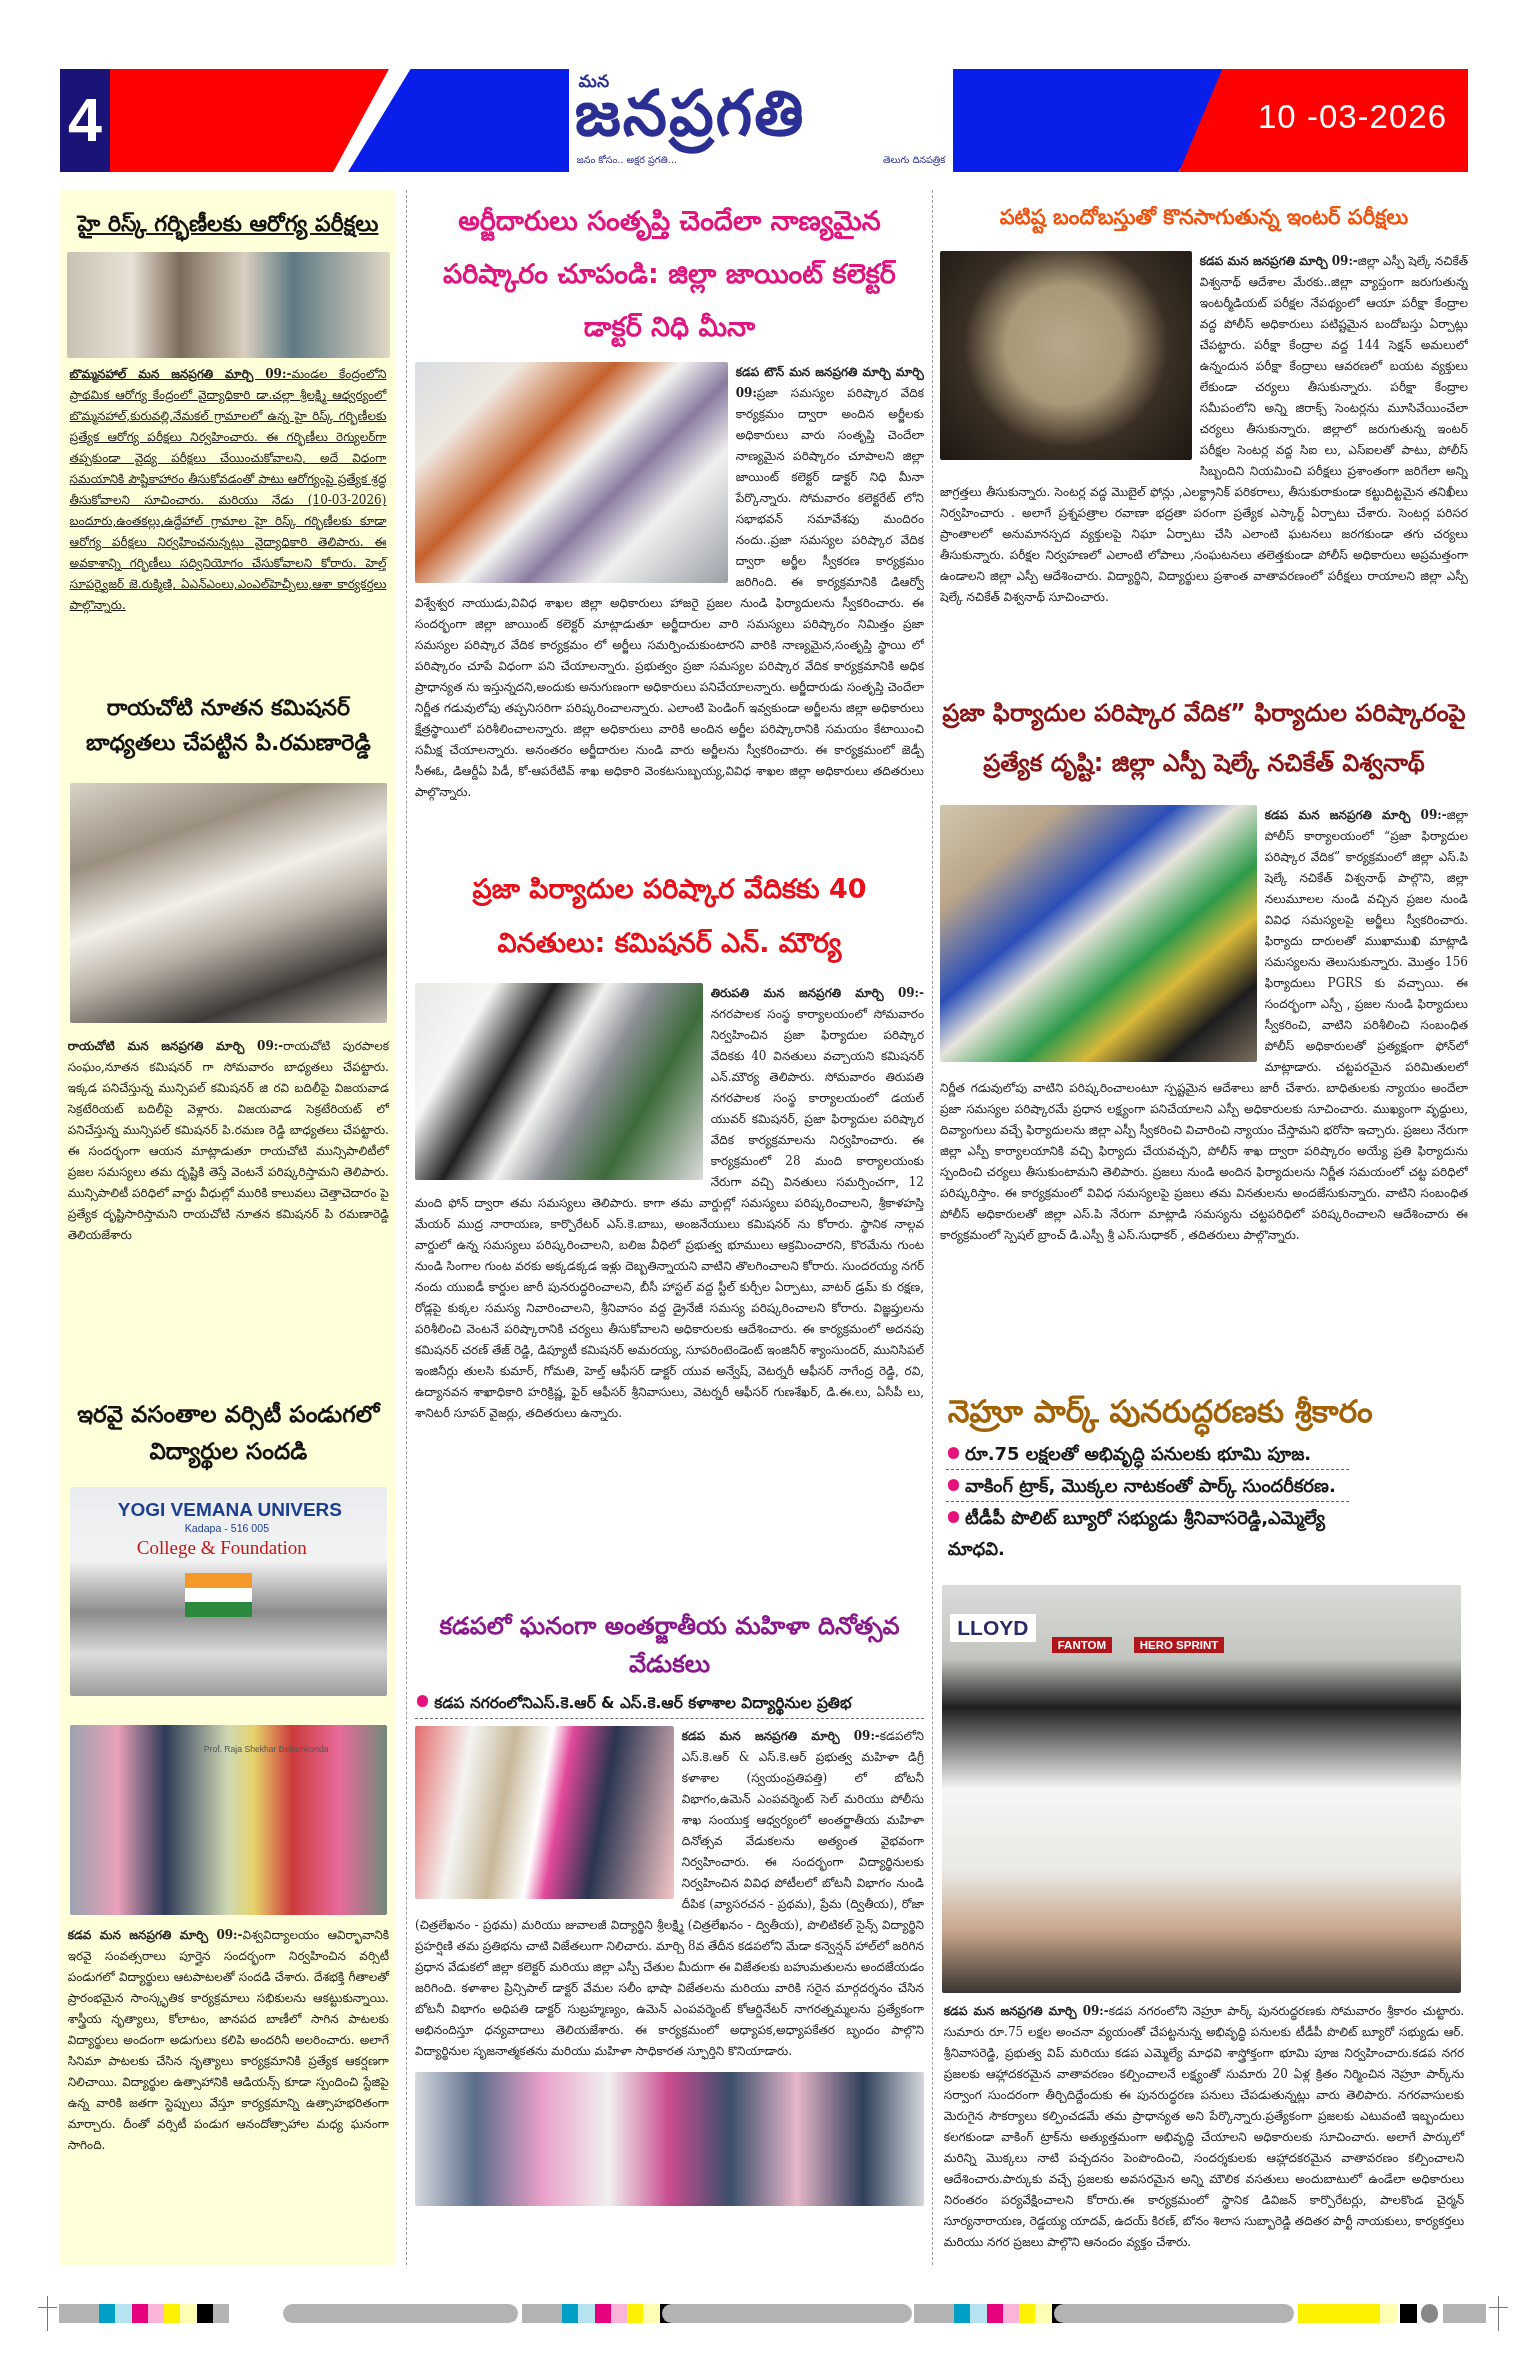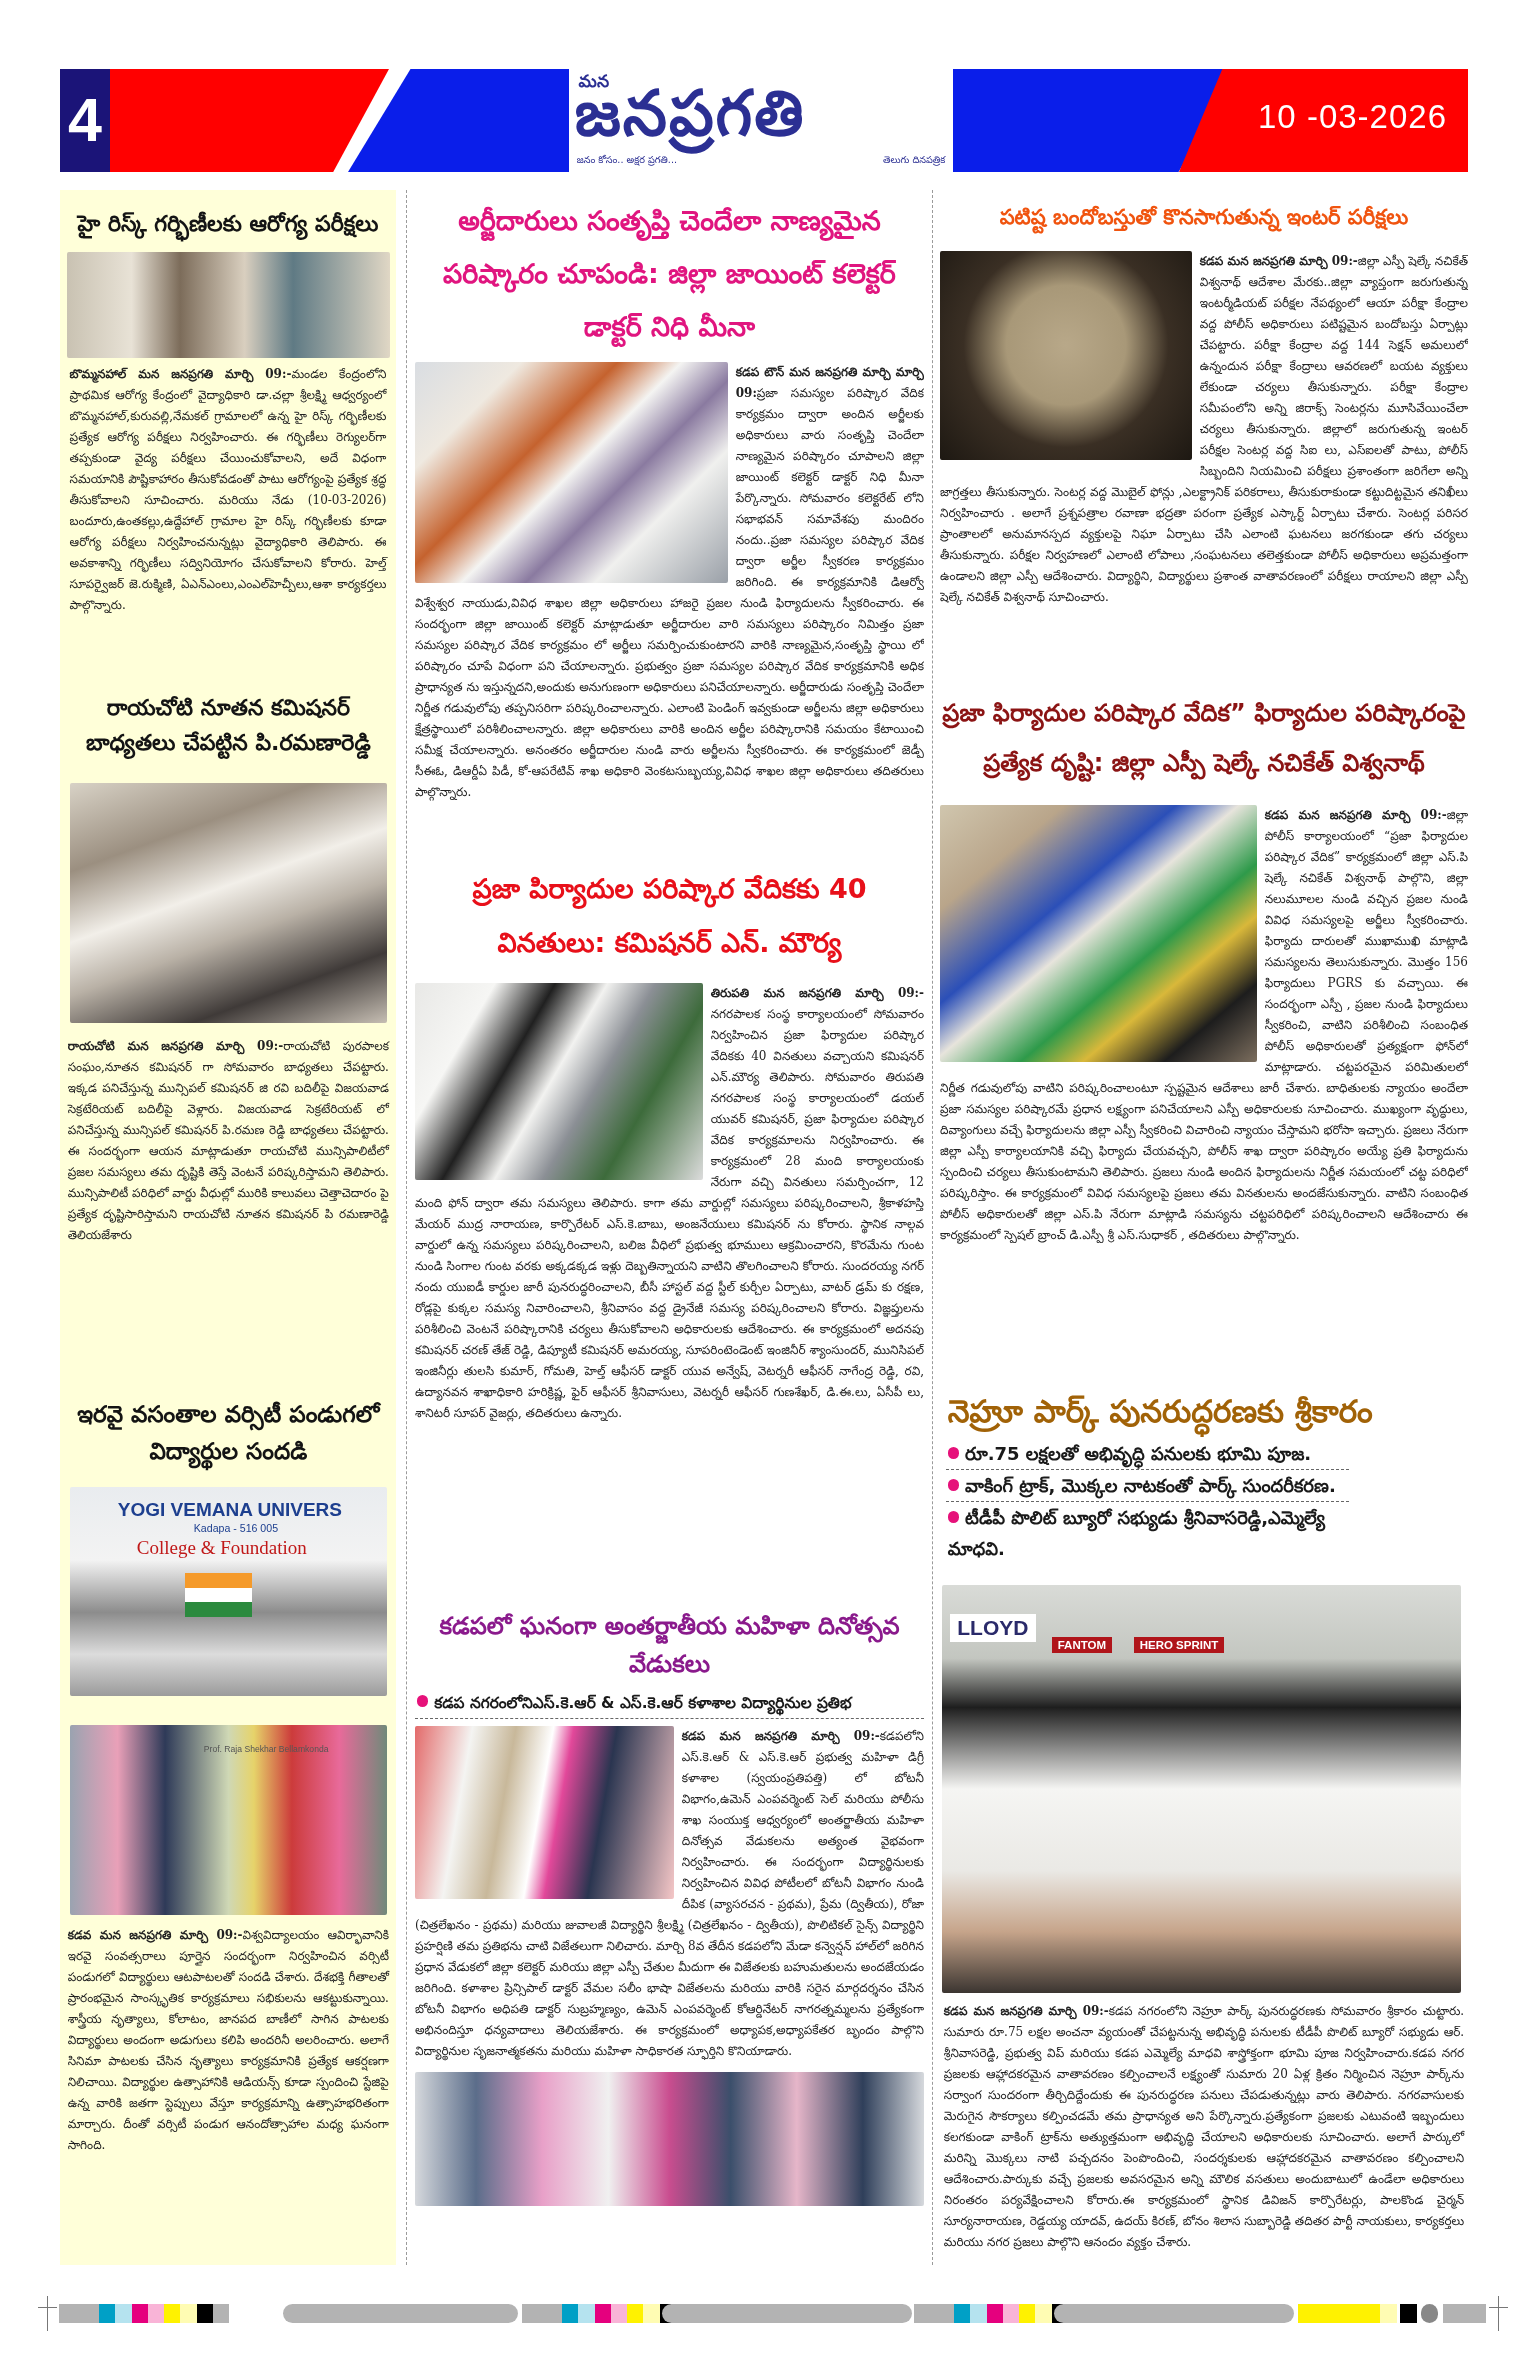--- a/index.html
+++ b/index.html
@@ -17,21 +17,21 @@
   .mh-red-right { position: absolute; left: 1119px; top: 0; width: 289px; height: 103px; background: #ff0000;
                   clip-path: polygon(15% 0, 100% 0, 100% 100%, 0 100%); }
   .mh-logo-box { position: absolute; left: 509px; top: 0; width: 384px; height: 103px; background: #ffffff; }
   .mh-logo-small { position: absolute; left: 9.6px; top: 1.9px; font-size: 17.3px; color: #2b2f93; font-weight: bold; }
   .mh-logo-main { position: absolute; left: 5.8px; top: 7.7px; width: 373px; text-align: left; font-size: 63px; font-weight: bold; color: #2b2f93; letter-spacing: 1.9px; }
   .mh-tag-left { position: absolute; left: 7.7px; top: 85px; font-size: 9.6px; color: #2b2f93; }
   .mh-tag-right { position: absolute; right: 7.7px; top: 85px; font-size: 9.6px; color: #2b2f93; }
   .mh-date { position: absolute; right: 21px; top: 29px; color: #ffffff; font-family: "Liberation Sans", sans-serif; font-size: 33px; letter-spacing: 1px; }
 
   
-  .col-left { position: absolute; left: 60px; top: 190px; width: 336px; height: 2075px; background: #ffffd9; }
+  .col-left { position: absolute; left: 60px; top: 190px; width: 336px; height: 2075px; background: #ffffd9; text-decoration: underline; }
   .col-mid  { position: absolute; left: 415px; top: 190px; width: 509px; height: 2075px; }
   .col-right{ position: absolute; left: 940px; top: 190px; width: 528px; height: 2075px; }
 
   .sep-dotted { position: absolute; top: 190px; width: 0; height: 2075px; border-left: 1px dashed #9a9a9a; }
 
   .headline { font-weight: bold; text-align: center; line-height: 1.35; }
   .hl-black { color: #141414; }
   .body-text { font-family: "DejaVu Serif", serif; font-size: 12px; line-height: 21px; text-align: justify; color: #222; }
   .dateline { font-weight: bold; }
 
@@ -86,21 +86,21 @@
     <div class="photo" style="width:317px; height:240px; margin:23px auto 13.4px auto; background:linear-gradient(160deg,#d8d2c6 0%,#9b8f80 25%,#f2efe9 45%,#b9b1a6 60%,#3f3a38 80%,#c6beb3 100%);"></div>
     <div class="body-text" style="padding:0 1.9px;">
       <span class="dateline">రాయచోటి మన జనప్రగతి మార్చి 09:-</span><span>రాయచోటి పురపాలక సంఘం,నూతన కమిషనర్ గా సోమవారం బాధ్యతలు చేపట్టారు. ఇక్కడ పనిచేస్తున్న మున్సిపల్ కమిషనర్ జి రవి బదిలీపై విజయవాడ సెక్రటేరియట్ బదిలీపై వెళ్లారు. విజయవాడ సెక్రటేరియట్ లో పనిచేస్తున్న మున్సిపల్ కమిషనర్ పి.రమణ రెడ్డి బాధ్యతలు చేపట్టారు. ఈ సందర్భంగా ఆయన మాట్లాడుతూ రాయచోటి మున్సిపాలిటీలో ప్రజల సమస్యలు తమ దృష్టికి తెస్తే వెంటనే పరిష్కరిస్తామని తెలిపారు. మున్సిపాలిటీ పరిధిలో వార్డు వీధుల్లో మురికి కాలువలు చెత్తాచెదారం పై ప్రత్యేక దృష్టిసారిస్తామని రాయచోటి నూతన కమిషనర్ పి రమణారెడ్డి తెలియజేశారు</span>
     </div>
   </div>
 
   <div style="position:absolute; top:1206px; left:5.8px; width:325px;">
     <div class="headline hl-black" style="font-size:23px; line-height:37px;">ఇరవై వసంతాల వర్సిటీ పండుగలో విద్యార్థుల సందడి</div>
     <div class="photo" style="width:317px; height:209px; margin:17.3px auto 7.7px auto; background:linear-gradient(180deg,#e9ecef 0%,#f3f3f3 35%,#8c8c8c 60%,#dcdcdc 80%,#9b9b9b 100%);">
       <div style="position:absolute; left:48px; top:11.5px; font-family:'Liberation Sans',sans-serif; font-weight:bold; font-size:19px; color:#1d3f8f;">YOGI VEMANA UNIVERS</div>
-      <div style="position:absolute; left:115px; top:35px; font-family:'Liberation Sans',sans-serif; font-size:10.6px; color:#1d3f8f;margin-left:9px;">Kadapa - 516 005</div>
+      <div style="position:absolute; left:115px; top:35px; font-family:'Liberation Sans',sans-serif; font-size:10.6px; color:#1d3f8f;">Kadapa - 516 005</div>
       <div style="position:absolute; left:67px; top:50px; font-family:'Liberation Serif',serif; font-size:19px; color:#c01818;">College &amp; Foundation</div>
       <div style="position:absolute; left:115px; top:86px; width:67px; height:44px; background:linear-gradient(180deg,#f59a2a 0 33%,#ffffff 33% 66%,#2b8a3e 66%);"></div>
     </div>
     <div class="photo" style="width:317px; height:190px; margin:29px auto 9.6px auto; background:linear-gradient(90deg,#9aa3b0 0%,#e9a0b8 15%,#2e3a58 30%,#cfd8b5 50%,#e6d36a 58%,#cc3b3b 70%,#e86a9a 85%,#708a7a 100%);">
       <div style="position:absolute; left:134px; top:19px; font-family:'Liberation Sans',sans-serif; font-size:8.6px; color:#555;">Prof. Raja Shekhar Bellamkonda</div>
     </div>
     <div class="body-text" style="padding:0 1.9px;">
       <span class="dateline">కడవ మన జనప్రగతి మార్చి 09:-</span><span>విశ్వవిద్యాలయం ఆవిర్భావానికి ఇరవై సంవత్సరాలు పూర్తైన సందర్భంగా నిర్వహించిన వర్సిటీ పండుగలో విద్యార్థులు ఆటపాటలతో సందడి చేశారు. దేశభక్తి గీతాలతో ప్రారంభమైన సాంస్కృతిక కార్యక్రమాలు సభికులను ఆకట్టుకున్నాయి. శాస్త్రీయ నృత్యాలు, కోలాటం, జానపద బాణీలో సాగిన పాటలకు విద్యార్థులు అందంగా అడుగులు కలిపి అందరినీ అలరించారు. అలాగే సినిమా పాటలకు చేసిన నృత్యాలు కార్యక్రమానికి ప్రత్యేక ఆకర్షణగా నిలిచాయి. విద్యార్థుల ఉత్సాహానికి ఆడియన్స్ కూడా స్పందించి స్టేజిపై ఉన్న వారికి జతగా స్టెప్పులు వేస్తూ కార్యక్రమాన్ని ఉత్సాహభరితంగా మార్చారు. దీంతో వర్సిటీ పండుగ ఆనందోత్సాహాల మధ్య ఘనంగా సాగింది.</span>
     </div>
   </div>

